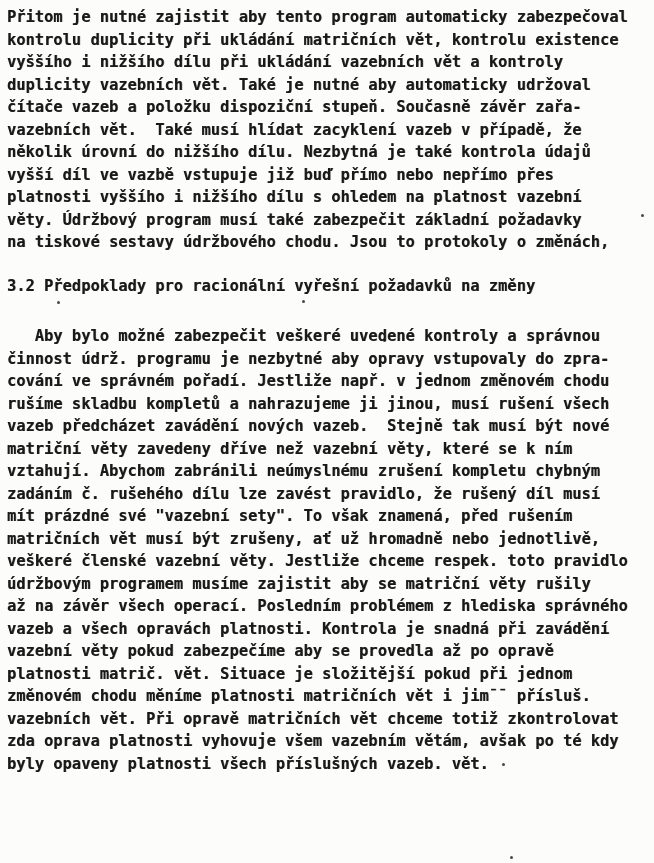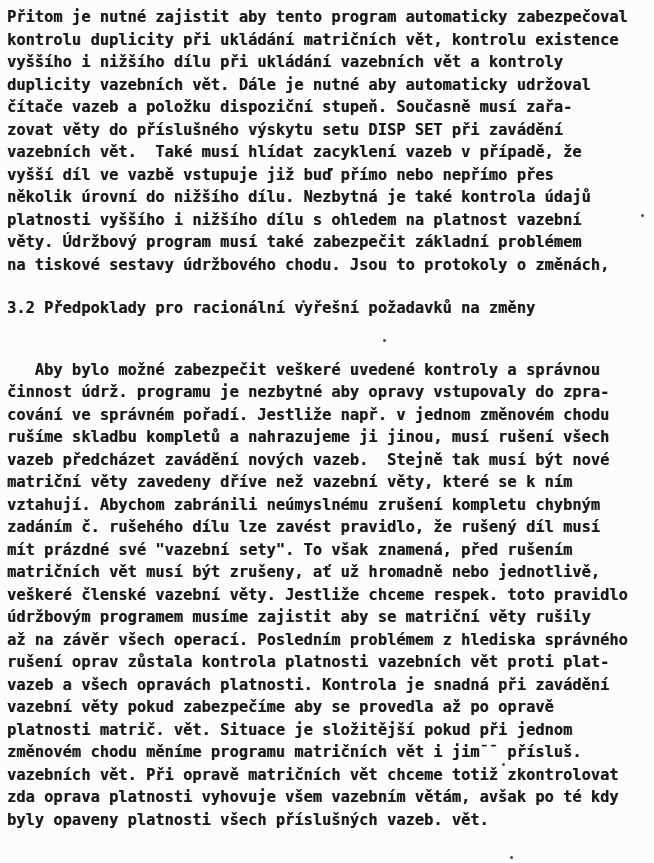--- a/index.html
+++ b/index.html
@@ -28,70 +28,68 @@
   }
   .tline {
     white-space: pre;
     height: 22.5px;
   }
   .para {
     margin: 0;
   }
   .heading {
     margin-top: 21px;
-    margin-bottom: 39px;
+    margin-bottom: 28px;
   }
   .speck {
     position: absolute;
     width: 3px;
     height: 3px;
     border-radius: 50%;
     opacity: 0.8;
   }
 </style>
 </head>
 <body style="background: rgb(252, 252, 250);">
 
 <div class="page" style="color: rgb(25, 25, 25);">
   <div class="para">
       <div class="tline">Přitom je nutné zajistit aby tento program automaticky zabezpečoval</div>
       <div class="tline">kontrolu duplicity při ukládání matričních vět, kontrolu existence</div>
       <div class="tline">vyššího i nižšího dílu při ukládání vazebních vět a kontroly</div>
-      <div class="tline">duplicity vazebních vět. Dále je nutné aby automaticky udržoval</div>
-      <div class="tline">čítače vazeb a položku dispoziční stupeň. Současně musí zařa-</div>
-      <div class="tline">zovat věty do příslušného výskytu setu DISP SET při zavádění</div>
+      <div class="tline">duplicity vazebních vět. Také je nutné aby automaticky udržoval</div>
+      <div class="tline">čítače vazeb a položku dispoziční stupeň. Současně závěr zařa-</div>
       <div class="tline">vazebních vět.  Také musí hlídat zacyklení vazeb v případě, že</div>
+      <div class="tline">několik úrovní do nižšího dílu. Nezbytná je také kontrola údajů</div>
       <div class="tline">vyšší díl ve vazbě vstupuje již buď přímo nebo nepřímo přes</div>
-      <div class="tline">několik úrovní do nižšího dílu. Nezbytná je také kontrola údajů</div>
       <div class="tline">platnosti vyššího i nižšího dílu s ohledem na platnost vazební</div>
-      <div class="tline">věty. Údržbový program musí také zabezpečit základní problémem</div>
+      <div class="tline">věty. Údržbový program musí také zabezpečit základní požadavky</div>
       <div class="tline">na tiskové sestavy údržbového chodu. Jsou to protokoly o změnách,</div>
     </div>
 
   <div class="heading tline">3.2 Předpoklady pro racionální vyřešní požadavků na změny</div>
 
   <div class="para">
       <div class="tline">   Aby bylo možné zabezpečit veškeré uvedené kontroly a správnou</div>
       <div class="tline">činnost údrž. programu je nezbytné aby opravy vstupovaly do zpra-</div>
       <div class="tline">cování ve správném pořadí. Jestliže např. v jednom změnovém chodu</div>
       <div class="tline">rušíme skladbu kompletů a nahrazujeme ji jinou, musí rušení všech</div>
       <div class="tline">vazeb předcházet zavádění nových vazeb.  Stejně tak musí být nové</div>
       <div class="tline">matriční věty zavedeny dříve než vazební věty, které se k ním</div>
       <div class="tline">vztahují. Abychom zabránili neúmyslnému zrušení kompletu chybným</div>
       <div class="tline">zadáním č. rušehého dílu lze zavést pravidlo, že rušený díl musí</div>
       <div class="tline">mít prázdné své "vazební sety". To však znamená, před rušením</div>
       <div class="tline">matričních vět musí být zrušeny, ať už hromadně nebo jednotlivě,</div>
       <div class="tline">veškeré členské vazební věty. Jestliže chceme respek. toto pravidlo</div>
       <div class="tline">údržbovým programem musíme zajistit aby se matriční věty rušily</div>
       <div class="tline">až na závěr všech operací. Posledním problémem z hlediska správného</div>
-      <div class="tline">rušení oprav zůstala kontrola platnosti vazebních vět proti plat-</div>
       <div class="tline">vazeb a všech opravách platnosti. Kontrola je snadná při zavádění</div>
       <div class="tline">vazební věty pokud zabezpečíme aby se provedla až po opravě</div>
       <div class="tline">platnosti matrič. vět. Situace je složitější pokud při jednom</div>
-      <div class="tline">změnovém chodu měníme programu matričních vět i jim¯¯ přísluš.</div>
+      <div class="tline">změnovém chodu měníme platnosti matričních vět i jim¯¯ přísluš.</div>
       <div class="tline">vazebních vět. Při opravě matričních vět chceme totiž zkontrolovat</div>
       <div class="tline">zda oprava platnosti vyhovuje všem vazebním větám, avšak po té kdy</div>
       <div class="tline">byly opaveny platnosti všech příslušných vazeb. vět.</div>
     </div>
 </div>
 
 <div id="specks">
     <div class="speck" style="left: 57px; top: 301px; background: rgb(25, 25, 25);"></div>
     <div class="speck" style="left: 302px; top: 300px; background: rgb(25, 25, 25);"></div>
     <div class="speck" style="left: 383px; top: 339px; background: rgb(25, 25, 25);"></div>

